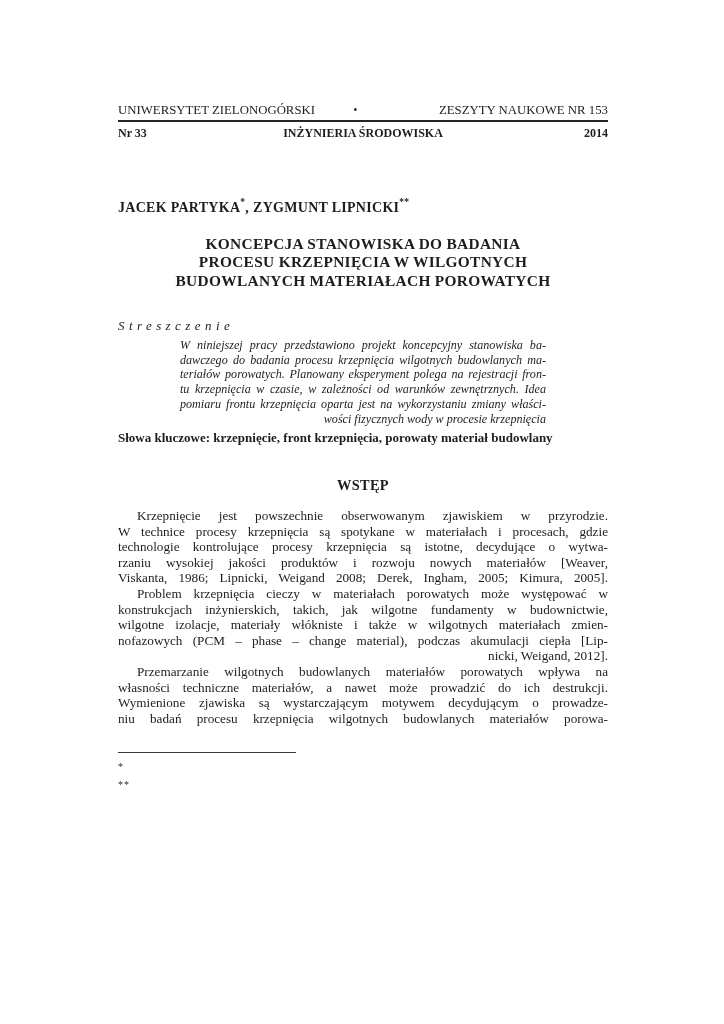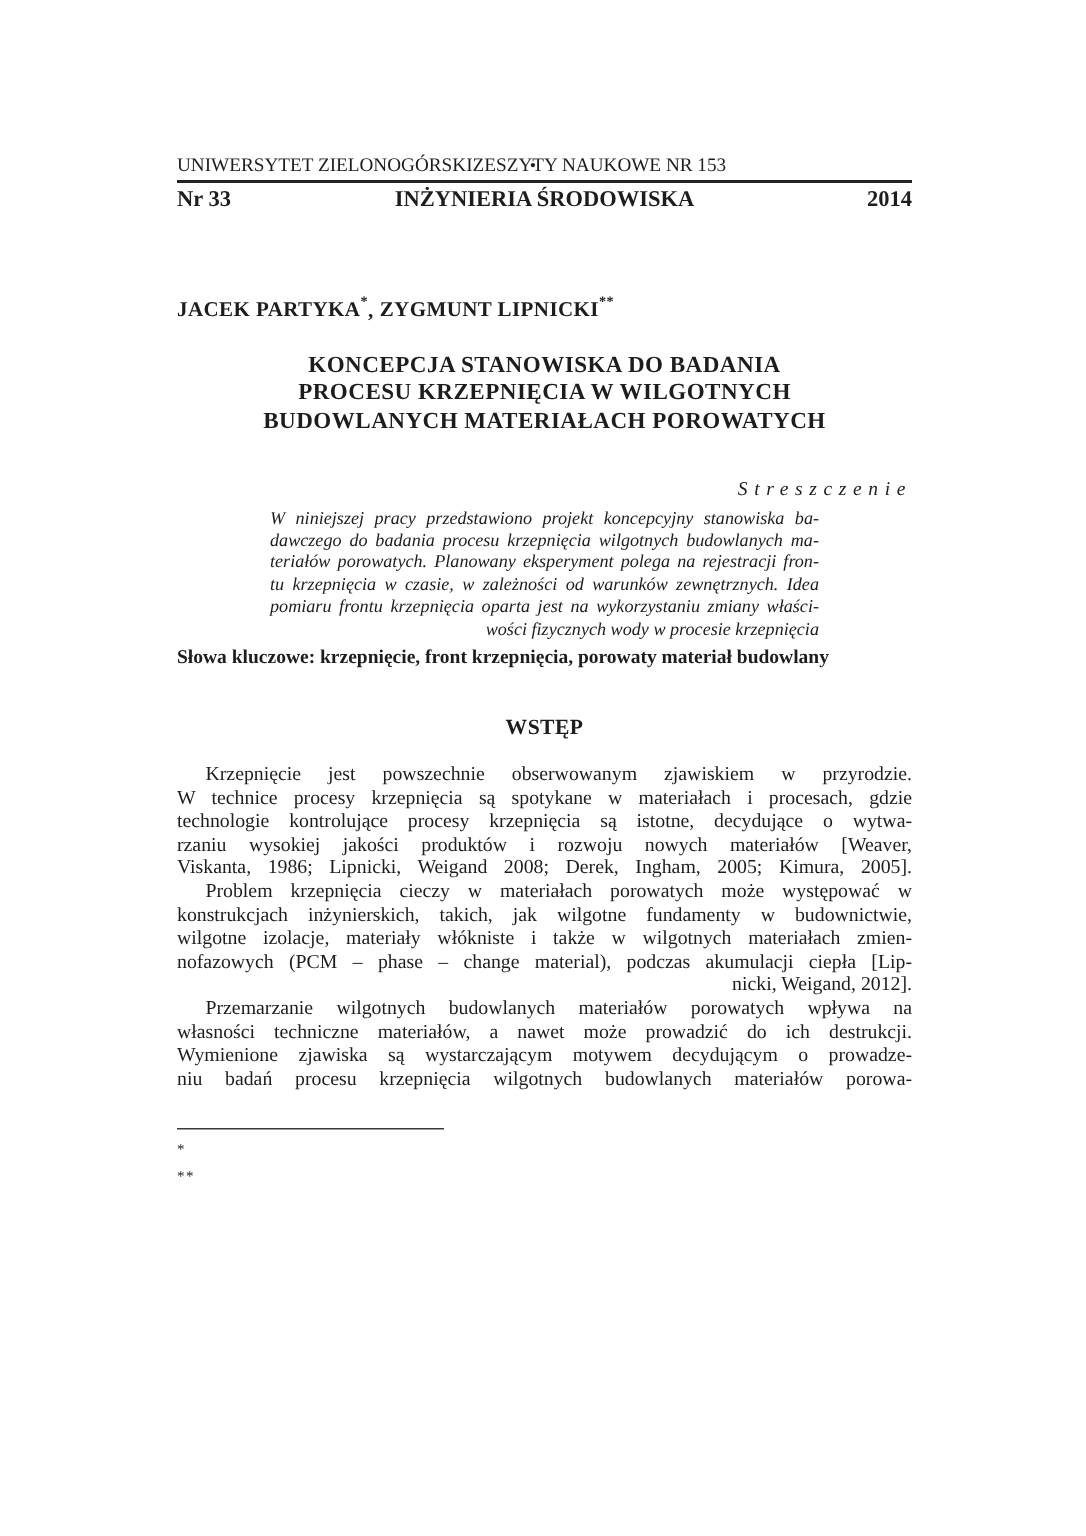--- a/index.html
+++ b/index.html
@@ -12,31 +12,32 @@
     font-family: "Liberation Serif", "DejaVu Serif", serif;
     overflow: hidden;
   }
   .col { position: absolute; left: 118px; width: 490px; }
 
   
   .jheader { top: 103px; }
   .hrow1 {
     position: relative;
     display: flex;
+    justify-content: space-between;
     font-size: 12.8px;
     line-height: 14px;
   }
   .hbullet { position: absolute; left: 48%; top: 0; font-size: 12px; }
   .hrule { border: 0; border-top: 2px solid #242424; margin: 3px 0 0 0; }
   .hrow2 {
     position: relative;
     display: flex;
     justify-content: space-between;
     font-weight: bold;
-    font-size: 15px;
+    font-size: 12px;
     line-height: 15px;
     margin-top: 4px;
   }
   .hseries { position: absolute; left: 0; right: 0; text-align: center; }
 
   
   .authors {
     top: 198px;
     text-align: left;
     font-weight: bold;
@@ -52,21 +53,21 @@
     text-align: center;
     font-weight: bold;
     font-size: 15.4px;
     line-height: 18.4px;
     letter-spacing: 0.02em;
   }
 
   
   .abs-heading {
     top: 318px;
-    text-align: right;
+    text-align: left;
     font-style: italic;
     font-size: 13px;
     letter-spacing: 0.34em;
   }
   .abstract {
     top: 338px;
     left: 180px;
     width: 366px;
     font-style: italic;
     font-size: 12.1px;

